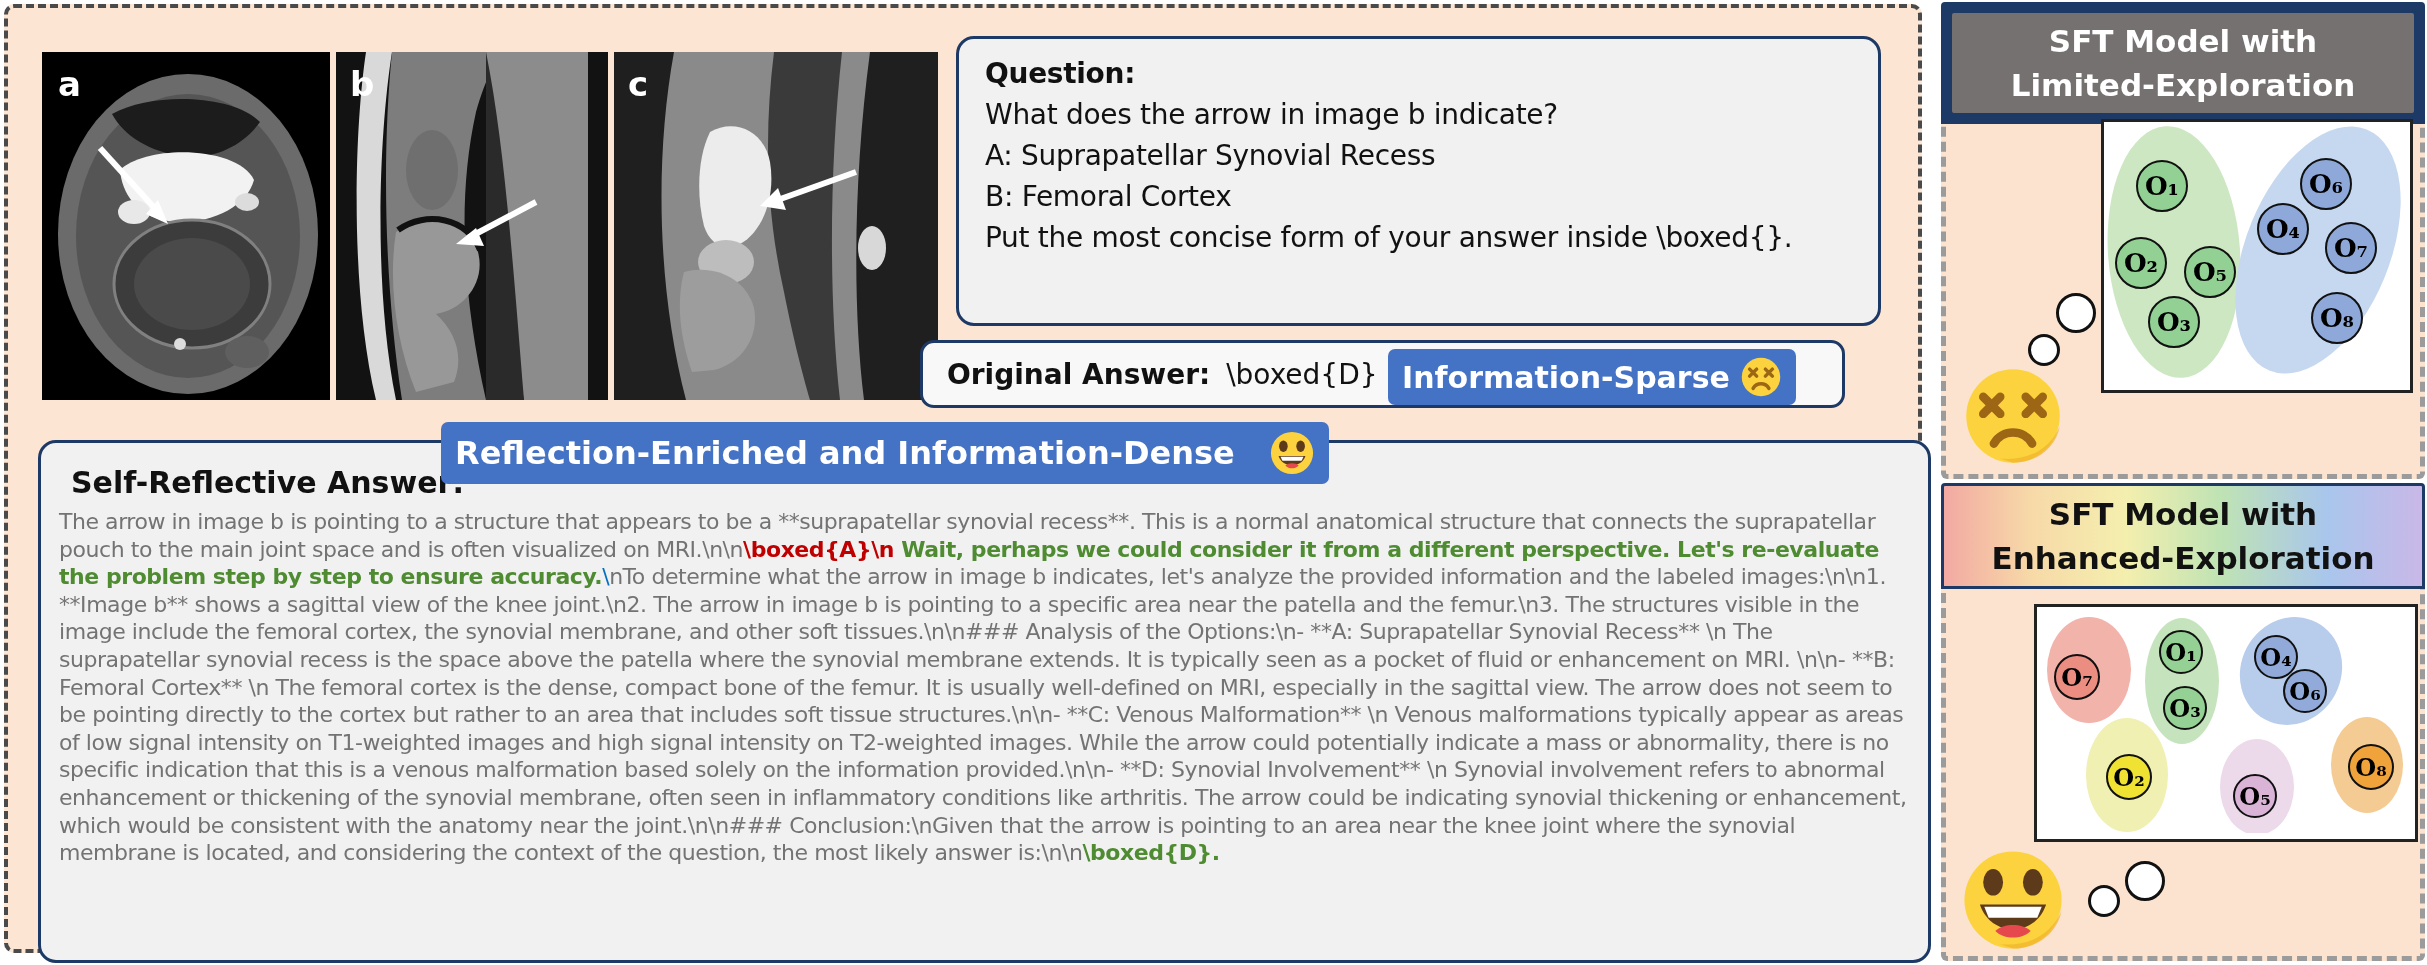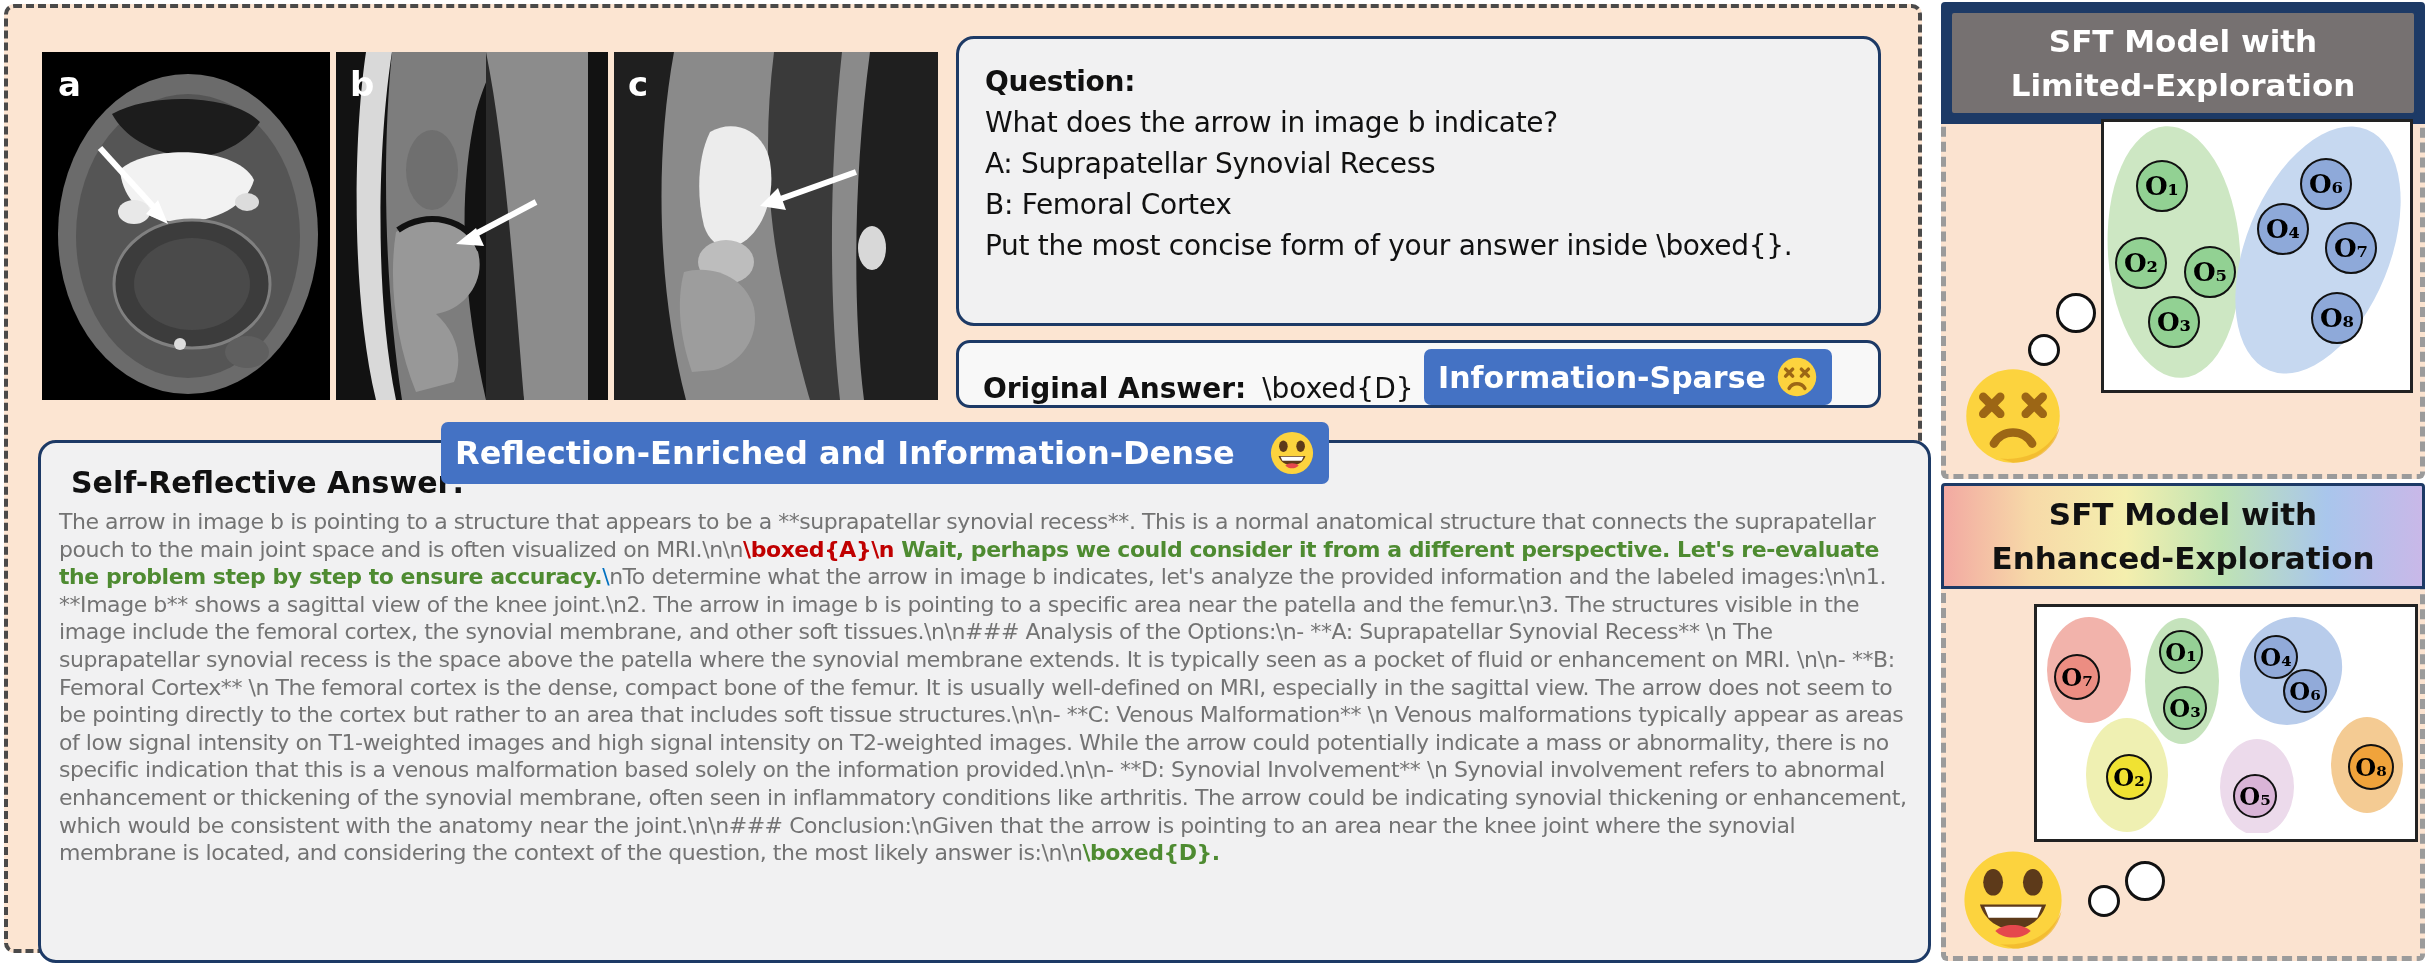--- a/index.html
+++ b/index.html
@@ -10,27 +10,27 @@
   .left-panel{position:absolute;left:4px;top:4px;width:1918px;height:949px;
     background:#fce5d2;border:4px dashed #4a4a4a;border-radius:10px;box-sizing:border-box;}
 
   .mri{position:absolute;top:44px;background:#000;}
   .mri-a{left:34px;width:288px;height:348px;}
   .mri-b{left:328px;width:272px;height:348px;}
   .mri-c{left:606px;width:324px;height:348px;}
 
   
   .qbox{position:absolute;left:948px;top:28px;width:925px;height:290px;background:#f1f1f2;
-    border:3px solid #1d3a66;border-radius:18px;box-sizing:border-box;padding:22px 26px;
+    border:3px solid #1d3a66;border-radius:18px;box-sizing:border-box;padding:14px 26px;
     color:#111;font-size:28px;line-height:41px;letter-spacing:-0.3px;}
   .qtitle{font-weight:bold;}
 
-  .abox{position:absolute;left:948px;top:332px;width:925px;height:68px;background:#f8f8f8;
+  .abox{position:absolute;left:912px;top:332px;width:925px;height:68px;background:#f8f8f8;
     border:3px solid #1d3a66;border-radius:14px;box-sizing:border-box;display:flex;
-    align-items:flex-end;padding:0 24px;color:#111;font-size:28px;}
+    align-items:center;padding:0 24px;color:#111;font-size:28px;}
   .abox .lbl{font-weight:bold;margin-right:16px;}
   .badge{background:#4472c4;color:#fff;font-weight:bold;display:flex;align-items:center;
     padding:6px 14px;gap:10px;border-radius:7px;}
   .badge-sparse{position:absolute;left:465px;top:6px;height:44px;font-size:30px;}
   .badge-dense{position:absolute;left:433px;top:414px;height:50px;font-size:32px;z-index:5;gap:34px;}
 
   
   .rbox{position:absolute;left:30px;top:432px;width:1893px;height:523px;background:#f1f1f2;
     border:3px solid #1d3a66;border-radius:18px;box-sizing:border-box;
     padding:16px 16px 10px 18px;overflow:hidden;}

